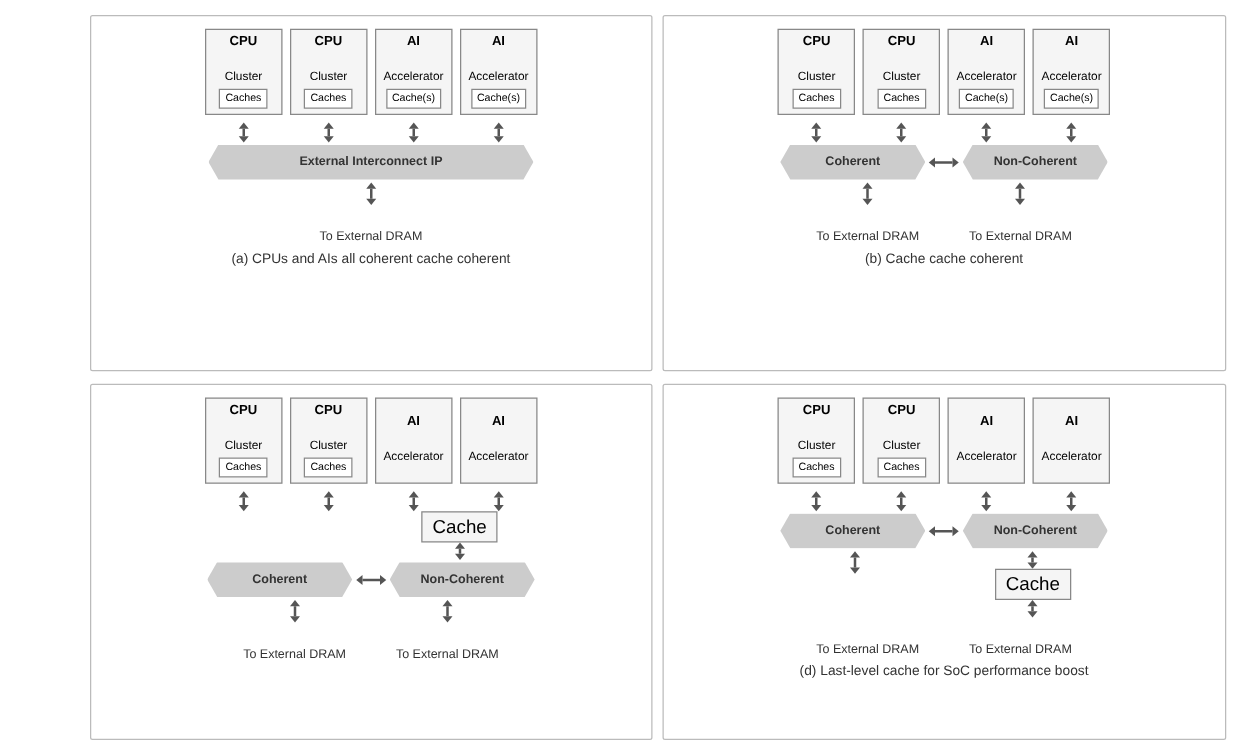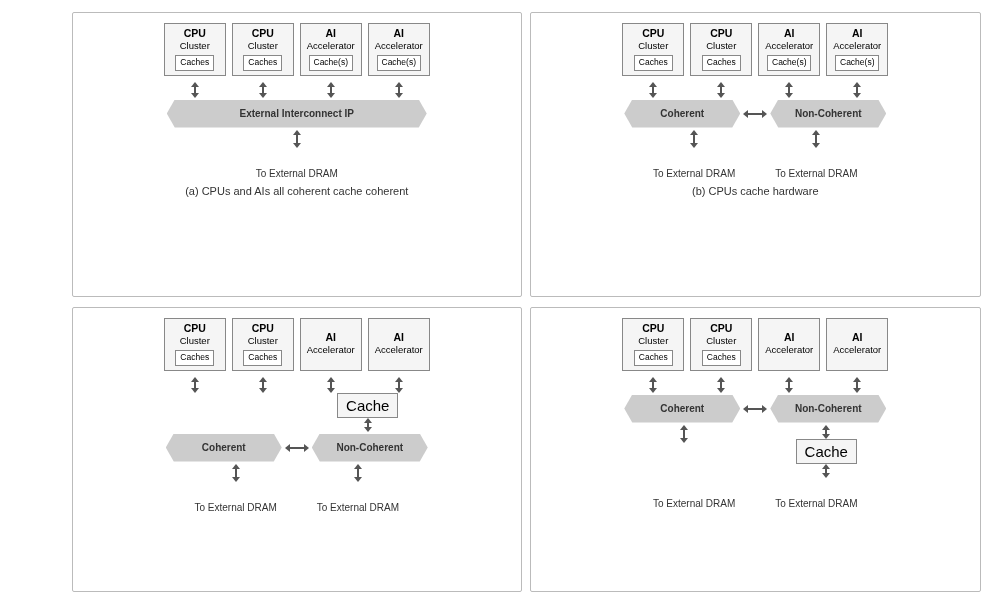--- a/index.html
+++ b/index.html
@@ -55,20 +55,21 @@
       font-size: 10px;
       text-align: center;
       line-height: 1.3;
     }
     .cluster-box .title {
       font-weight: bold;
       font-size: 10.5px;
     }
     .cluster-box .subtitle {
       font-size: 9.5px;
+      margin-top: 16px;
     }
     .cache-inner {
       border: 1px solid #888;
       background: #fff;
       font-size: 8.5px;
       padding: 1px 4px;
       margin-top: 3px;
     }
     
     .banner {
@@ -355,21 +356,21 @@
         <div class="dram-single">
           <div class="two-way-v" style="height:18px">
               <div class="top-tip"></div>
               <div class="mid-line"></div>
               <div class="bot-tip"></div>
             </div>
           <span class="dram-label">To External DRAM</span>
         </div>
       </div>
     </div>
-    <div class="diagram-title">(b) CPUs cache hardware</div>
+    <div class="diagram-title">(b) Cache cache coherent</div>
   </div>
 
   <div class="diagram diagram-border">
     <div class="diag-inner">
       <div class="cluster-row">
         <div class="cluster-box">
           <span class="title">CPU</span>
           <span class="subtitle">Cluster</span>
           <div class="cache-inner">Caches</div>
         </div>
@@ -546,15 +547,16 @@
       </div>
       <div class="dram-row">
         <div class="dram-single">
           <span class="dram-label">To External DRAM</span>
         </div>
         <div class="dram-single">
           <span class="dram-label">To External DRAM</span>
         </div>
       </div>
     </div>
+    <div class="diagram-title">(d) Last-level cache for SoC performance boost</div>
   </div>
 
 </div>
 
 </body></html>

